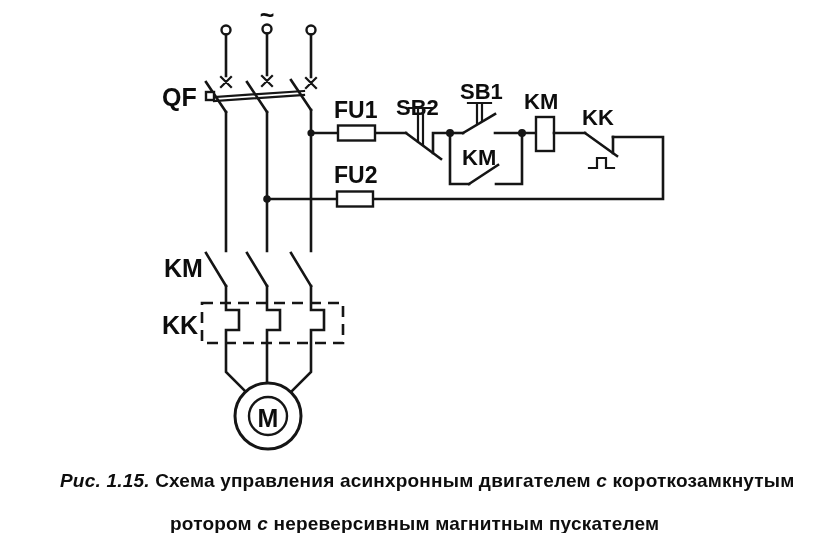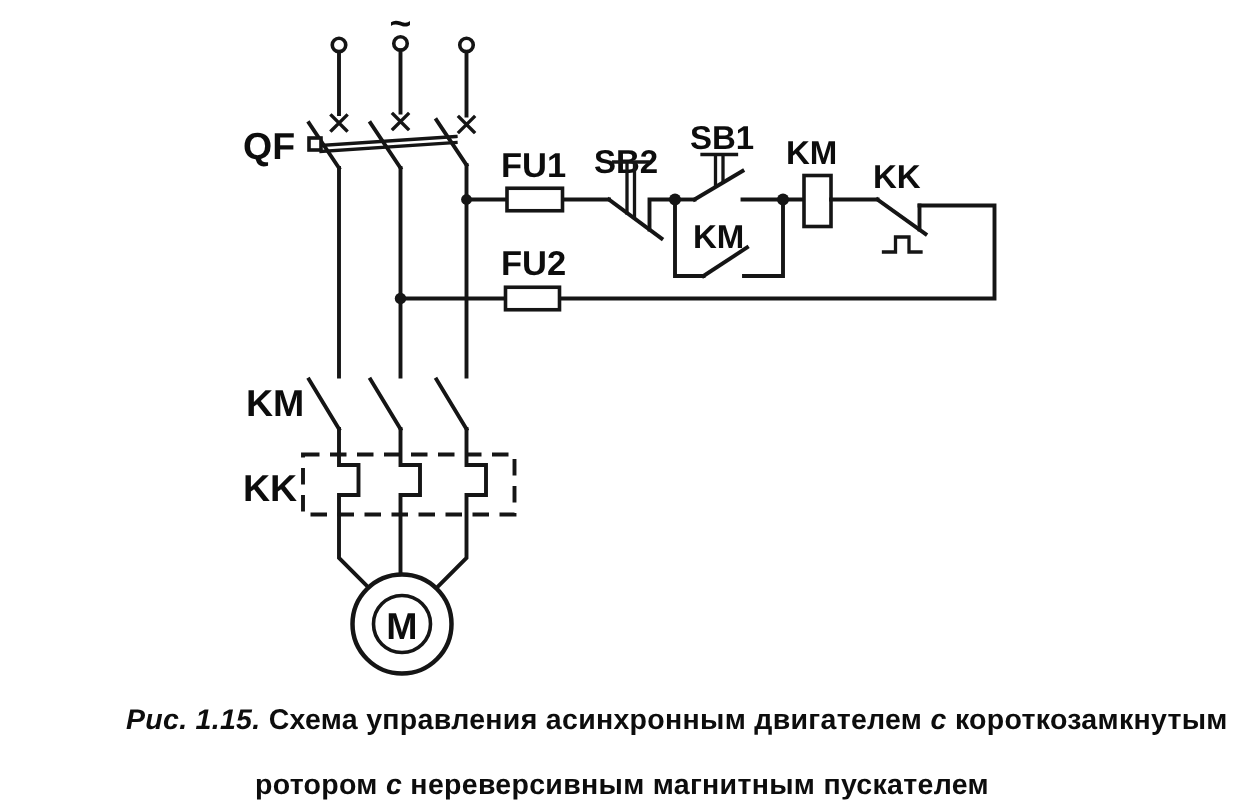--- a/index.html
+++ b/index.html
@@ -14,21 +14,21 @@
   .dot{fill:#151515;stroke:none;}
   .openshape{stroke:#151515;stroke-width:2.4;fill:#ffffff;}
   .lbl{fill:#0d0d0d;font-weight:bold;font-size:22px;}
   .lbl-big{fill:#0d0d0d;font-weight:bold;font-size:25px;}
   .lbl-mid{fill:#0d0d0d;font-weight:bold;font-size:23px;}
   .caption{
     position:absolute;color:#0d0d0d;font-size:19px;font-weight:bold;
     white-space:nowrap;letter-spacing:0.2px;
   }
   .caption .it{font-style:italic;}
-  #caption-line1{left:84px;top:470px;}
+  #caption-line1{left:60px;top:470px;}
   #caption-line2{left:170px;top:513px;}
 </style>
 </head>
 <body>
 
 <svg width="840" height="533" viewBox="0 0 840 533">
 
   <g>
     <circle class="openshape" cx="226" cy="30" r="4.5"></circle>
     <circle class="openshape" cx="267" cy="29" r="4.5"></circle>

